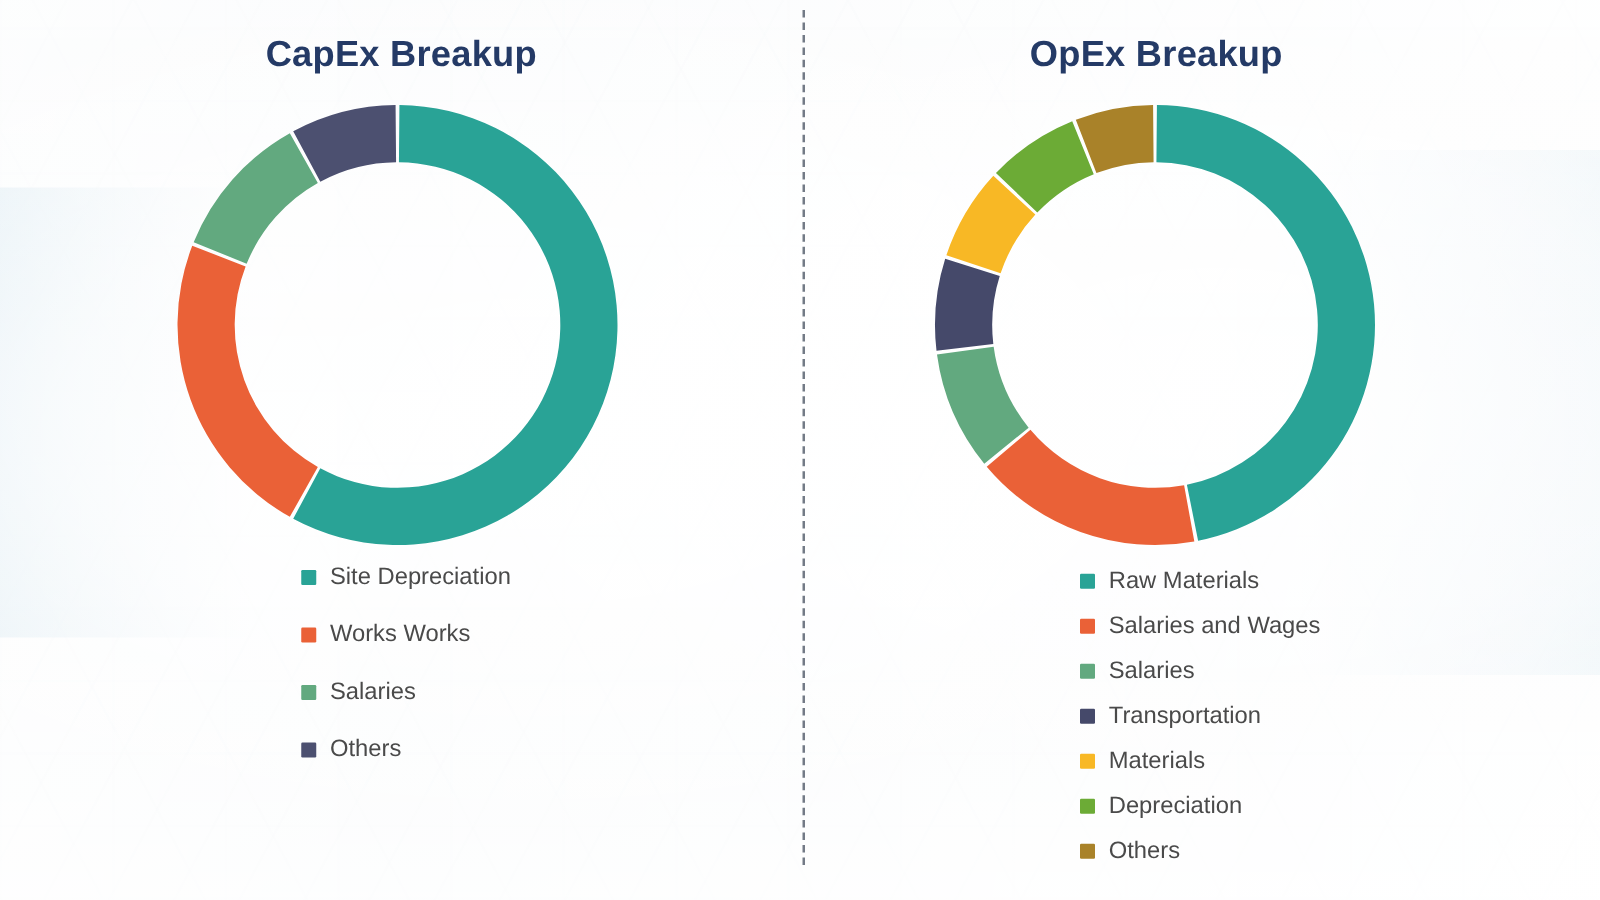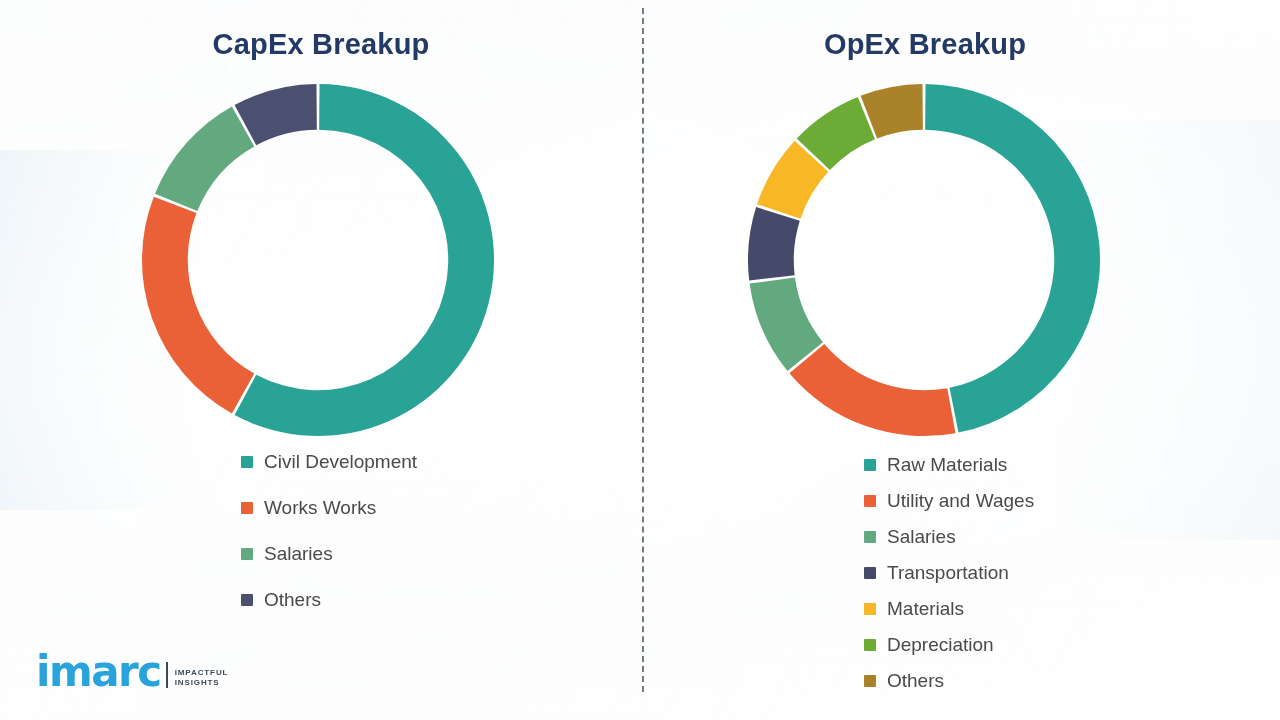--- a/index.html
+++ b/index.html
@@ -144,21 +144,21 @@
           <path d="M 178.5358702477138 1.0067015407058477 A 176 176 0 1 1 93.56047520770755 331.96401421761254 L 115.2547516537036 291.67337052103323 A 130.24 130.24 0 1 0 178.13654398330823 46.76495914012233 Z" fill="#29a396"></path>
           <path d="M 90.86868849220312 330.48419194805325 A 176 176 0 0 1 12.800177870713867 113.64056177087113 L 55.49213162432825 130.11401571044462 A 130.24 130.24 0 0 0 113.26282948423031 290.5783020415594 Z" fill="#ea6137"></path>
           <path d="M 13.930960966556597 110.78452968747175 A 176 176 0 0 1 90.868688492203 23.515808051946806 L 113.26282948423022 63.42169795844063 A 130.24 130.24 0 0 0 56.32891111525187 128.0005519687291 Z" fill="#62a97f"></path>
           <path d="M 93.56047520770746 22.03598578238754 A 176 176 0 0 1 175.46412975228625 1.0067015407058477 L 175.86345601669183 46.76495914012233 A 130.24 130.24 0 0 0 115.25475165370352 62.32662947896678 Z" fill="#4c5070"></path>
         </svg>
     </div>
 
     <div class="legend legend-left" style="left:241px; top:452px;">
       <div class="legend-row">
         <span class="legend-swatch" style="background: rgb(41, 163, 150);"></span>
-        <span class="legend-label">Civil Development</span>
+        <span class="legend-label">Site Depreciation</span>
       </div>
       <div class="legend-row">
         <span class="legend-swatch" style="background: rgb(234, 97, 55);"></span>
         <span class="legend-label">Works Works</span>
       </div>
       <div class="legend-row">
         <span class="legend-swatch" style="background: rgb(98, 169, 127);"></span>
         <span class="legend-label">Salaries</span>
       </div>
       <div class="legend-row">
@@ -183,21 +183,21 @@
         </svg>
     </div>
 
     <div class="legend legend-right" style="left:242px; top:455px;">
       <div class="legend-row">
         <span class="legend-swatch" style="background: rgb(41, 163, 150);"></span>
         <span class="legend-label">Raw Materials</span>
       </div>
       <div class="legend-row">
         <span class="legend-swatch" style="background: rgb(234, 97, 55);"></span>
-        <span class="legend-label">Utility and Wages</span>
+        <span class="legend-label">Salaries and Wages</span>
       </div>
       <div class="legend-row">
         <span class="legend-swatch" style="background: rgb(98, 169, 127);"></span>
         <span class="legend-label">Salaries</span>
       </div>
       <div class="legend-row">
         <span class="legend-swatch" style="background: rgb(69, 73, 106);"></span>
         <span class="legend-label">Transportation</span>
       </div>
       <div class="legend-row">
@@ -208,22 +208,14 @@
         <span class="legend-swatch" style="background: rgb(108, 171, 54);"></span>
         <span class="legend-label">Depreciation</span>
       </div>
       <div class="legend-row">
         <span class="legend-swatch" style="background: rgb(169, 130, 41);"></span>
         <span class="legend-label">Others</span>
       </div>
     </div>
   </section>
 
-  <div class="logo">
-    <span class="logo-mark">imarc</span>
-    <span class="logo-bar"></span>
-    <span class="logo-tag">
-      <span>IMPACTFUL</span>
-      <span>INSIGHTS</span>
-    </span>
-  </div>
 
 </div>
 
 </body></html>

